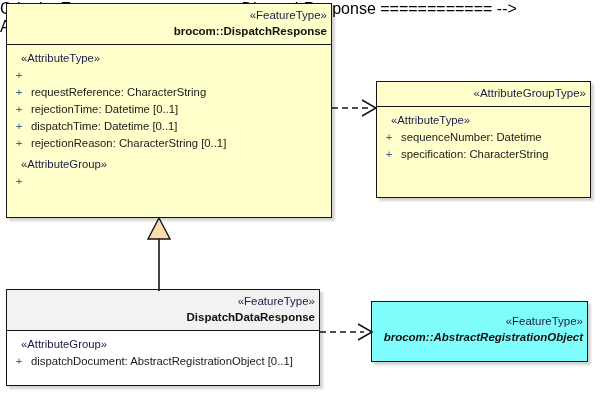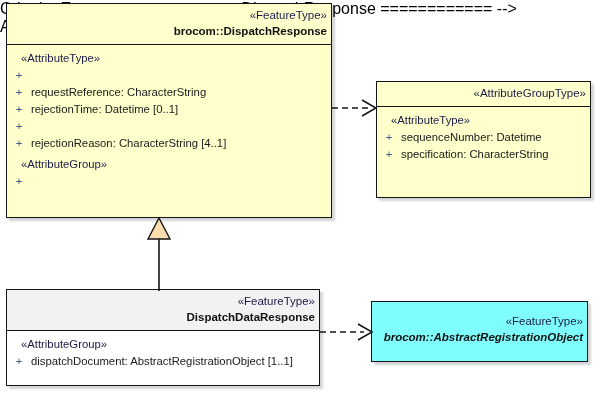--- a/index.html
+++ b/index.html
@@ -115,24 +115,25 @@
       <div class="attr-row">
         <span class="attr-vis">+</span>
         <span class="attr-text">requestReference: CharacterString</span>
       </div>
       <div class="attr-row">
         <span class="attr-vis">+</span>
         <span class="attr-text">rejectionTime: Datetime [0..1]</span>
       </div>
       <div class="attr-row">
         <span class="attr-vis">+</span>
-      </div>
-      <div class="attr-row">
-        <span class="attr-vis">+</span>
-        <span class="attr-text">rejectionReason: CharacterString [4..1]</span>
+        <span class="attr-text">dispatchTime: Datetime [0..1]</span>
+      </div>
+      <div class="attr-row">
+        <span class="attr-vis">+</span>
+        <span class="attr-text">rejectionReason: CharacterString [0..1]</span>
       </div>
 
       <div class="section-stereotype" style="margin-top:4px;">«AttributeGroup»</div>
       <div class="attr-row">
         <span class="attr-vis">+</span>
       </div>
     </div>
   </div>
 
   
@@ -156,21 +157,21 @@
   
   <div class="uml-class fill-white" style="left:6px; top:289px; width:314px; height:97px;">
     <div class="uml-header fill-grey">
       <div class="stereotype">«FeatureType»</div>
       <div class="classname">DispatchDataResponse</div>
     </div>
     <div class="uml-body">
       <div class="section-stereotype">«AttributeGroup»</div>
       <div class="attr-row">
         <span class="attr-vis">+</span>
-        <span class="attr-text">dispatchDocument: AbstractRegistrationObject [1..1]</span>
+        <span class="attr-text">dispatchDocument: AbstractRegistrationObject [0..1]</span>
       </div>
     </div>
   </div>
 
   
   <div class="uml-class fill-cyan" style="left:371px; top:301px; width:217px; height:61px;">
     <div class="uml-header no-border fill-cyan" style="padding-top:12px;">
       <div class="stereotype">«FeatureType»</div>
       <div class="classname abstract">brocom::AbstractRegistrationObject</div>
     </div>

